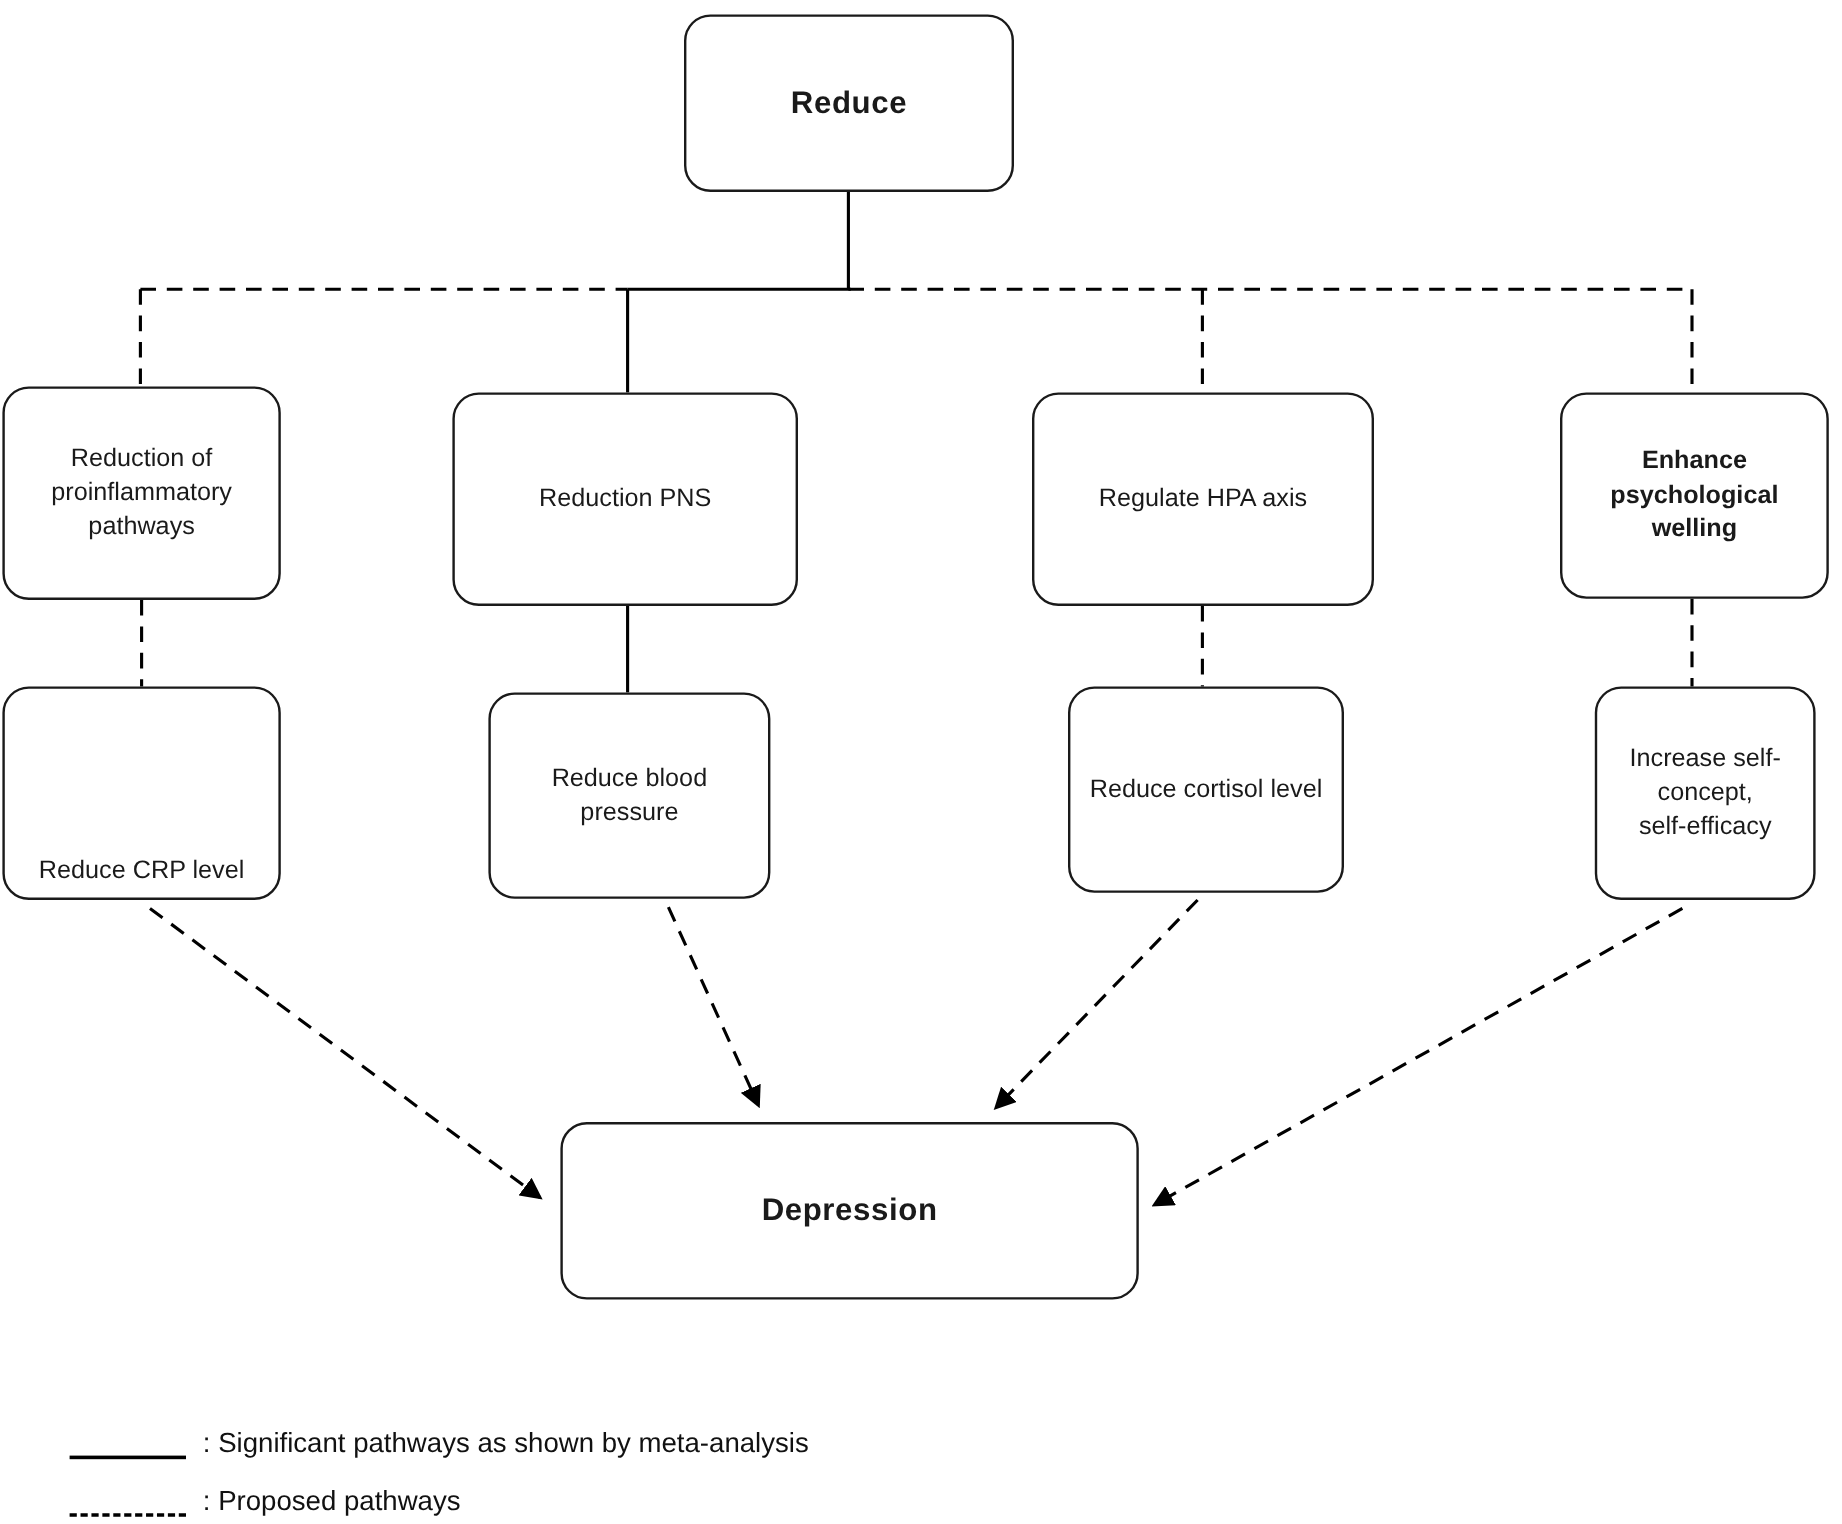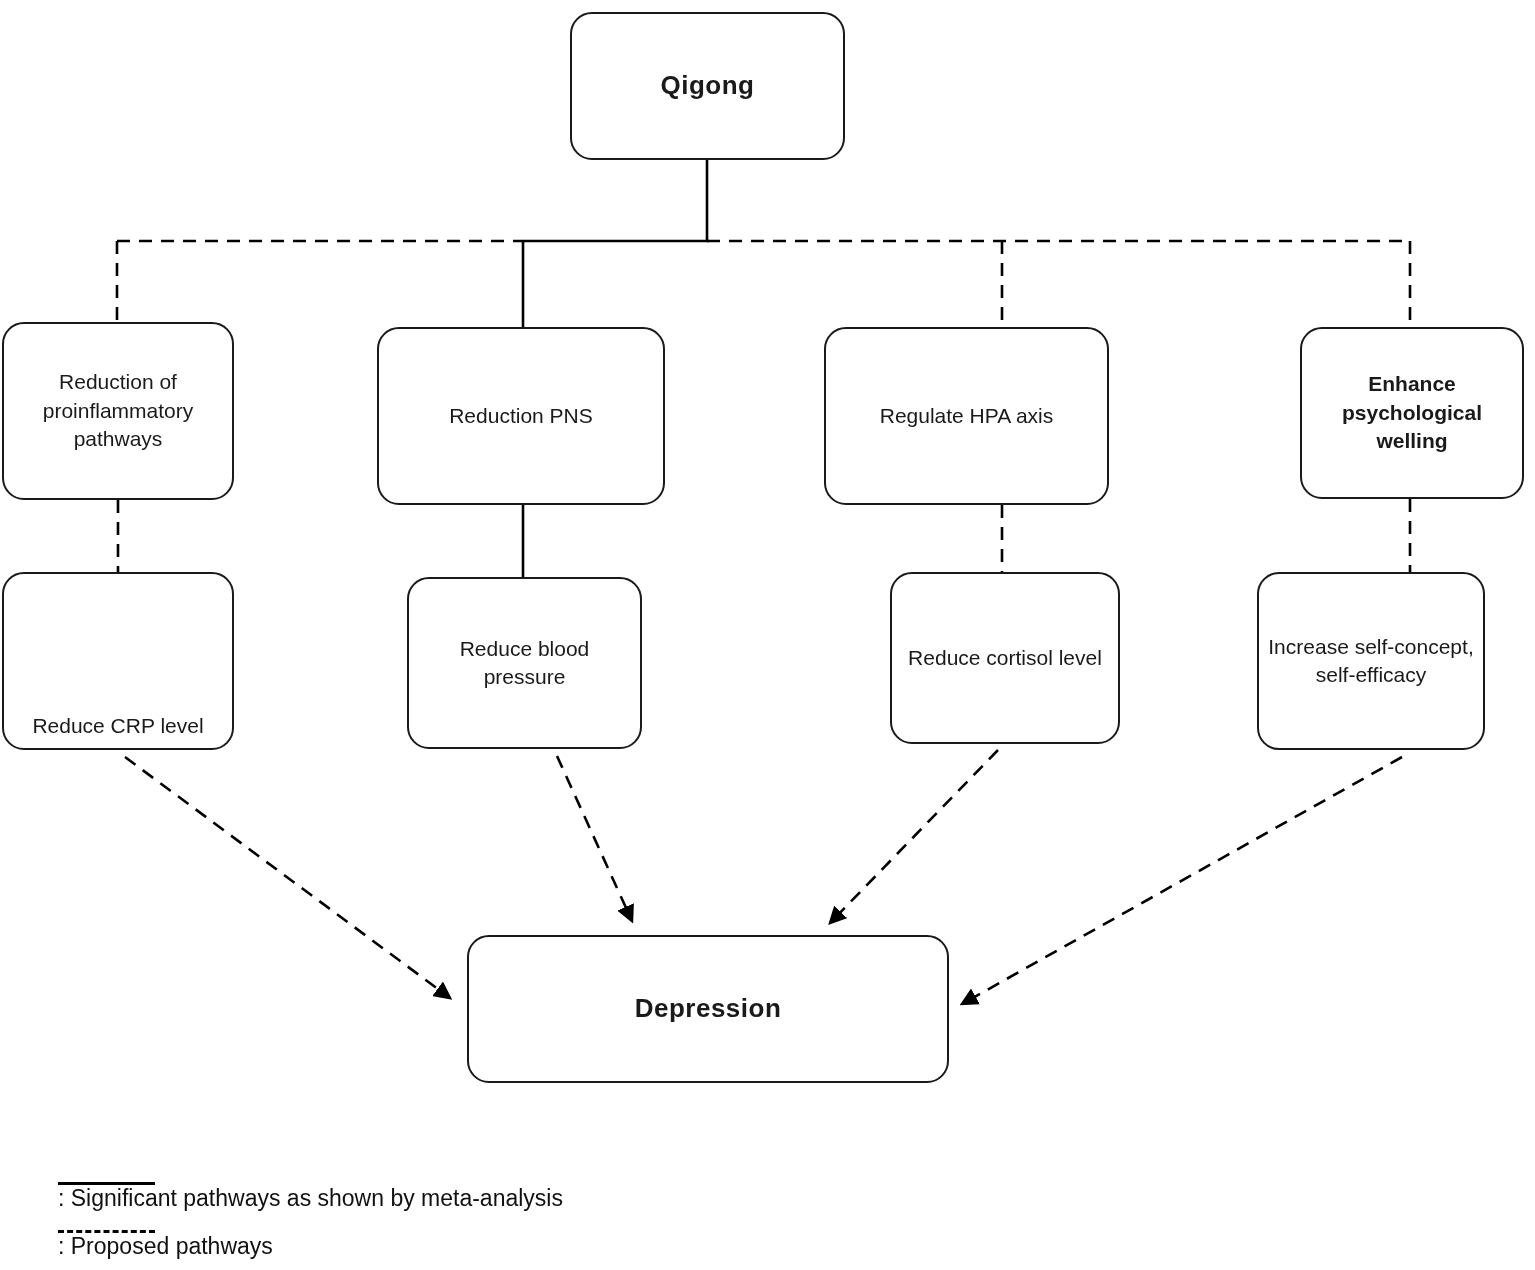--- a/index.html
+++ b/index.html
@@ -53,40 +53,39 @@
   }
   .node-label.title {
     font-weight: bold;
     font-size: 26px;
     letter-spacing: 0.5px;
   }
   
   #node-qigong      { left: 570px;  top: 12px;  width: 275px; height: 148px; }
   #node-cytokines   { left: 2px;    top: 322px; width: 232px; height: 178px; }
   #node-pns         { left: 377px;  top: 327px; width: 288px; height: 178px; }
-  #node-hpa         { left: 824px;  top: 327px; width: 285px; height: 178px; }
+  #node-hpa         { left: 860px;  top: 327px; width: 285px; height: 178px; }
   #node-psych       { left: 1300px; top: 327px; width: 224px; height: 172px; font-weight: bold; }
   #node-crp         { left: 2px;    top: 572px; width: 232px; height: 178px; align-items: flex-end; }
   #node-bp          { left: 407px;  top: 577px; width: 235px; height: 172px; }
   #node-cortisol    { left: 890px;  top: 572px; width: 230px; height: 172px; }
-  #node-selfconcept { left: 1257px; top: 572px; width: 228px; height: 178px; padding: 8px 2px; }
+  #node-selfconcept { left: 1329px; top: 572px; width: 184px; height: 178px; padding: 8px 2px; }
   #node-depression  { left: 467px;  top: 935px; width: 482px; height: 148px; text-align: right; }
 
   
   #legend {
     position: absolute;
     left: 58px;
     top: 1182px;
   }
   .legend-row {
     display: flex;
-    align-items: flex-start;
+    align-items: flex-end;
     height: 34px;
     margin-bottom: 14px;
-    flex-direction: column;
   }
   .legend-sample {
     width: 97px;
     margin-right: 14px;
   }
   .legend-sample.solid {
     border-top: 3px solid #000000;
   }
   .legend-sample.dashed {
     border-top: 3px dashed #000000;
@@ -124,21 +123,21 @@
     <line class="edge-dashed" x1="1002" y1="505" x2="1002" y2="572"></line>
     <line class="edge-dashed" x1="1410" y1="499" x2="1410" y2="572"></line>
 
     <line class="edge-dashed" x1="125" y1="757" x2="450" y2="998" marker-end="url(#arrowhead)"></line>
     <line class="edge-dashed" x1="557" y1="756" x2="632" y2="921" marker-end="url(#arrowhead)"></line>
     <line class="edge-dashed" x1="998" y1="750" x2="830" y2="923" marker-end="url(#arrowhead)"></line>
     <line class="edge-dashed" x1="1402" y1="757" x2="962" y2="1004" marker-end="url(#arrowhead)"></line>
   </svg>
 
   <div class="node" id="node-qigong">
-    <span class="node-label title">Qigong</span>
+    <span class="node-label title">Reduce</span>
   </div>
 
   <div class="node" id="node-cytokines">
     <span class="node-label">Reduction of
 proinflammatory
 pathways</span>
   </div>
 
   <div class="node" id="node-pns">
     <span class="node-label">Reduction PNS</span>

